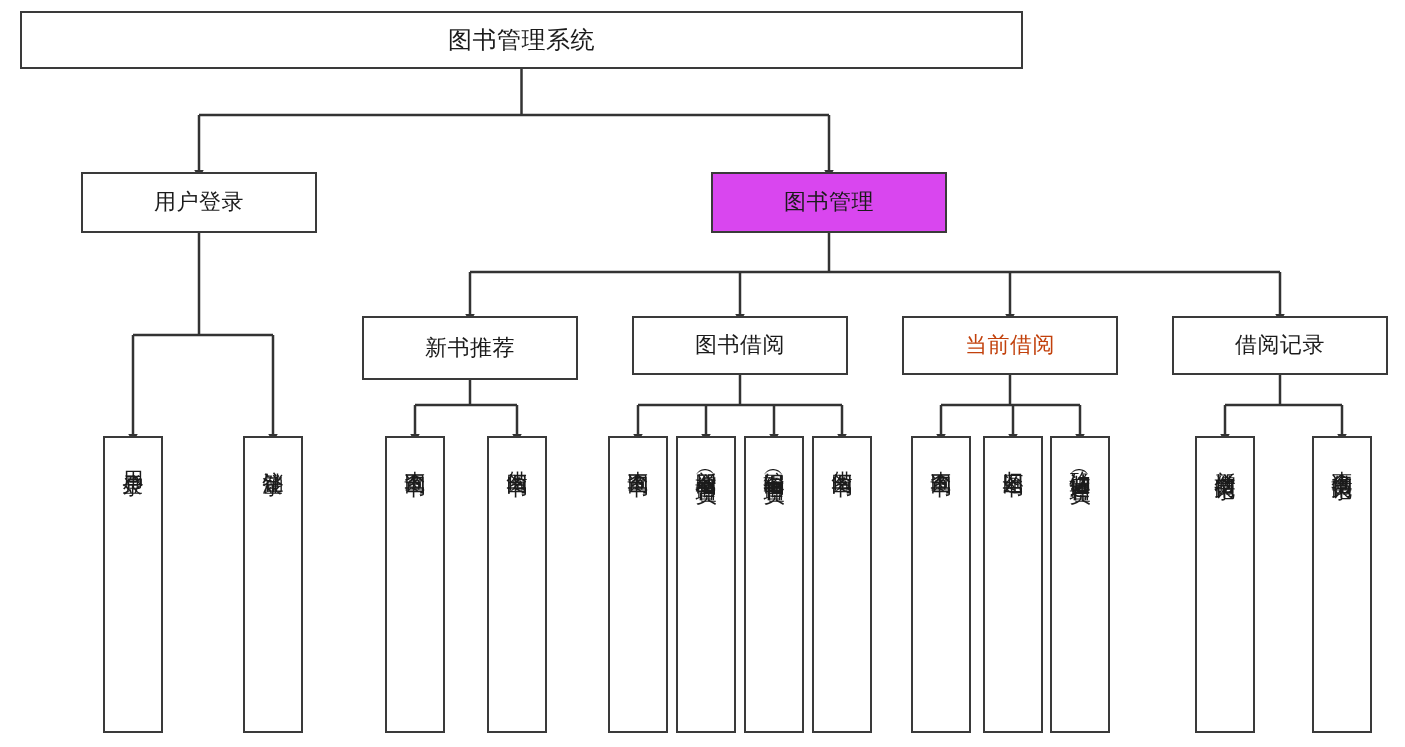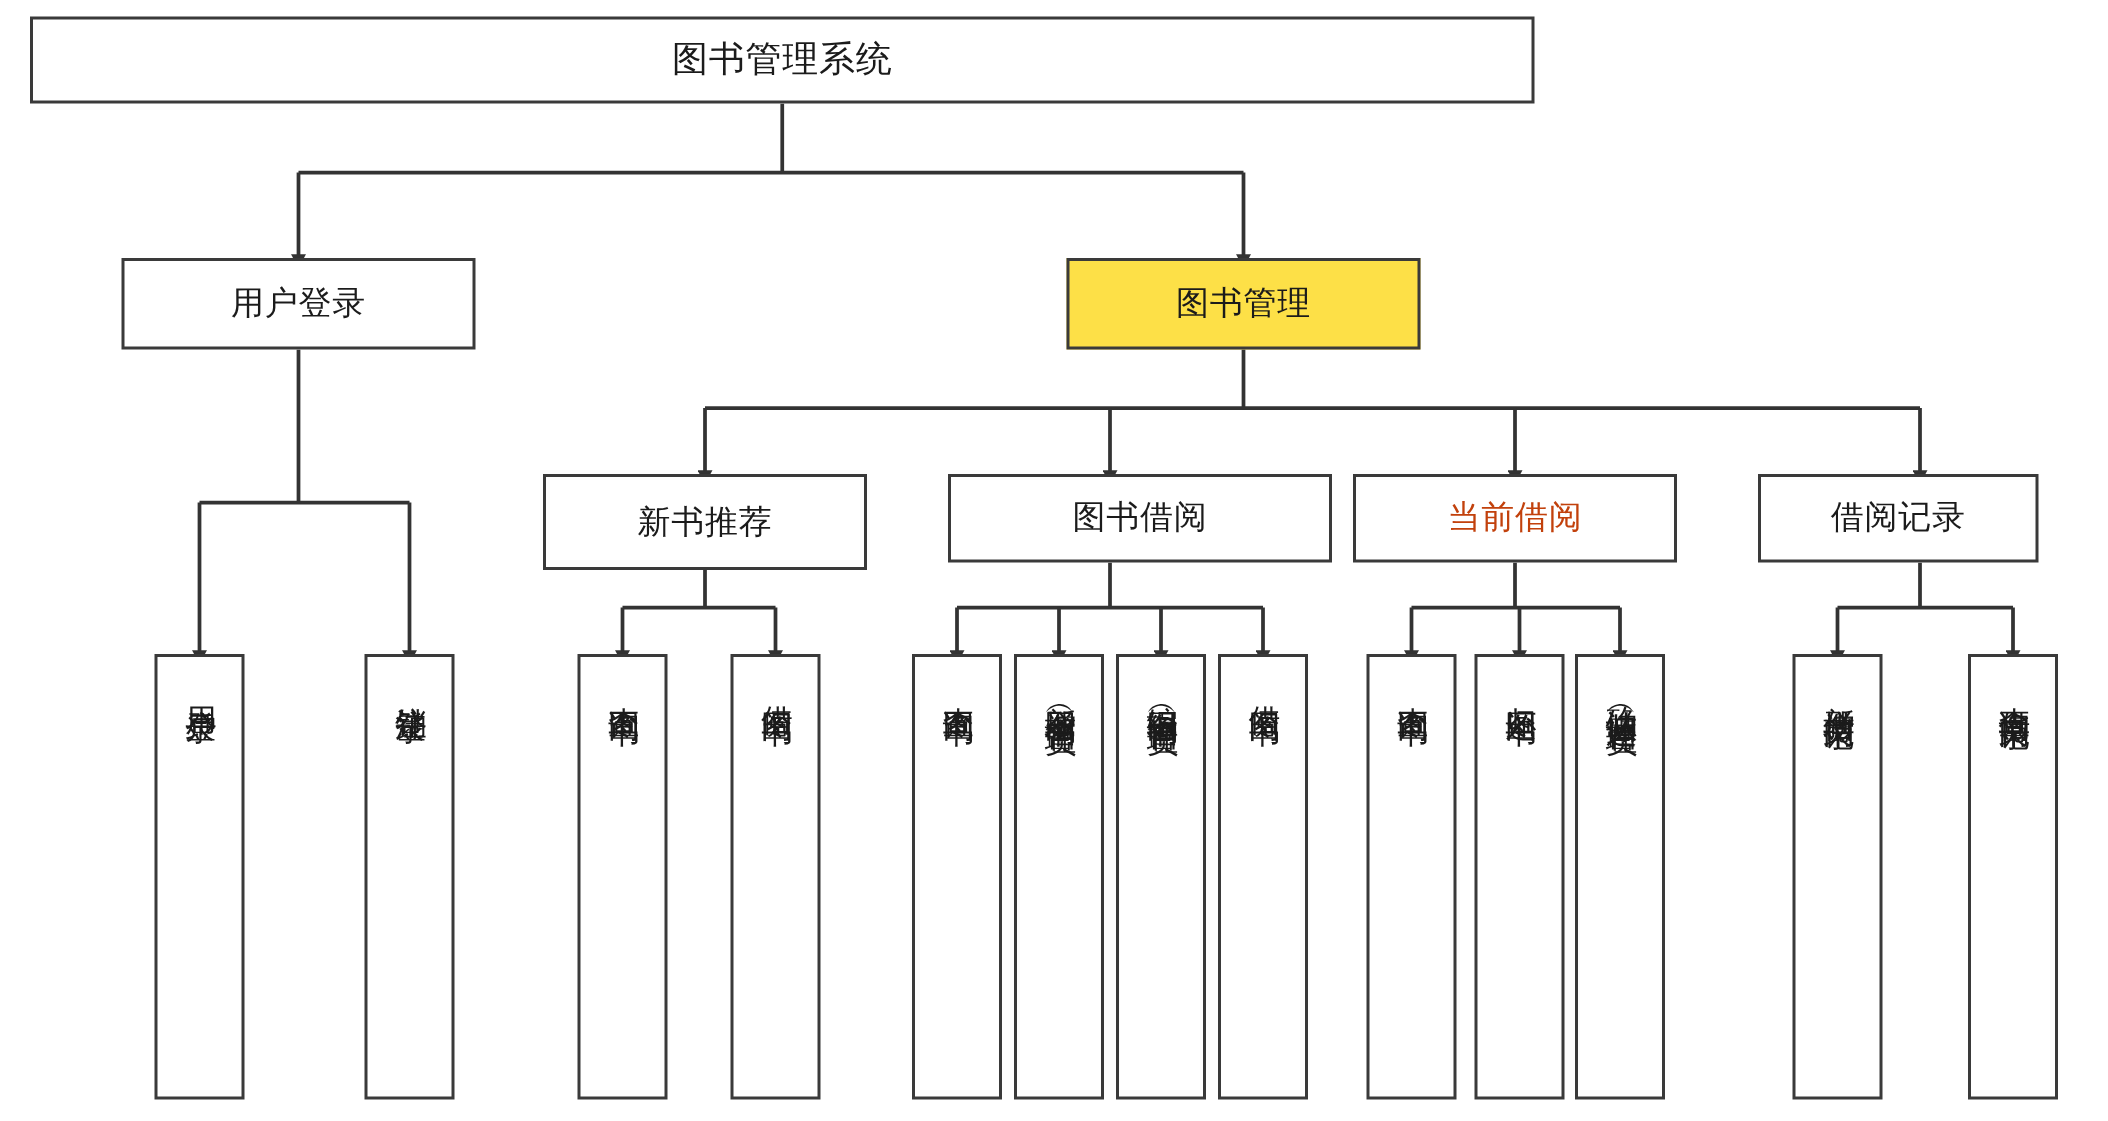--- a/index.html
+++ b/index.html
@@ -116,33 +116,33 @@
       </g>
   </svg>
 
   <div id="node-layer">
       <div class="node root" style="left: 20px; top: 11px; width: 1003px; height: 58px; border-color: rgb(58, 58, 58); background: rgb(255, 255, 255); color: rgb(27, 27, 27);">
         <span class="lbl">图书管理系统</span>
       </div>
       <div class="node lvl2" style="left: 81px; top: 172px; width: 236px; height: 61px; border-color: rgb(58, 58, 58); background: rgb(255, 255, 255); color: rgb(27, 27, 27);">
         <span class="lbl">用户登录</span>
       </div>
-      <div class="node lvl2" style="left: 711px; top: 172px; width: 236px; height: 61px; border-color: rgb(58, 58, 58); background: #fde047; color: rgb(27, 27, 27);">
+      <div class="node lvl2" style="left: 711px; top: 172px; width: 236px; height: 61px; border-color: rgb(58, 58, 58); background: #d946ef; color: rgb(27, 27, 27);">
         <span class="lbl">图书管理</span>
       </div>
       <div class="node lvl3" style="left: 362px; top: 316px; width: 216px; height: 64px; border-color: rgb(58, 58, 58); background: rgb(255, 255, 255); color: rgb(27, 27, 27);">
         <span class="lbl">新书推荐</span>
       </div>
-      <div class="node lvl3" style="left: 632px; top: 316px; width: 256px; height: 59px; border-color: rgb(58, 58, 58); background: rgb(255, 255, 255); color: rgb(27, 27, 27); text-align: center;">
+      <div class="node lvl3" style="left: 632px; top: 316px; width: 216px; height: 59px; border-color: rgb(58, 58, 58); background: rgb(255, 255, 255); color: rgb(27, 27, 27); text-align: center;">
         <span class="lbl">图书借阅</span>
       </div>
       <div class="node lvl3" style="left: 902px; top: 316px; width: 216px; height: 59px; border-color: rgb(58, 58, 58); background: rgb(255, 255, 255); color: #c2410c;">
         <span class="lbl">当前借阅</span>
       </div>
-      <div class="node lvl3" style="left: 1172px; top: 316px; width: 187px; height: 59px; border-color: rgb(58, 58, 58); background: rgb(255, 255, 255); color: rgb(27, 27, 27);">
+      <div class="node lvl3" style="left: 1172px; top: 316px; width: 216px; height: 59px; border-color: rgb(58, 58, 58); background: rgb(255, 255, 255); color: rgb(27, 27, 27);">
         <span class="lbl">借阅记录</span>
       </div>
       <div class="node leaf" style="left: 103px; top: 436px; width: 60px; height: 297px; border-color: rgb(58, 58, 58); background: rgb(255, 255, 255); color: rgb(27, 27, 27);">
         <span class="lbl">用户登录</span>
       </div>
       <div class="node leaf" style="left: 243px; top: 436px; width: 60px; height: 297px; border-color: rgb(58, 58, 58); background: rgb(255, 255, 255); color: rgb(27, 27, 27);">
         <span class="lbl">注销登录</span>
       </div>
       <div class="node leaf" style="left: 385px; top: 436px; width: 60px; height: 297px; border-color: rgb(58, 58, 58); background: rgb(255, 255, 255); color: rgb(27, 27, 27);">
         <span class="lbl">查询图书</span>

